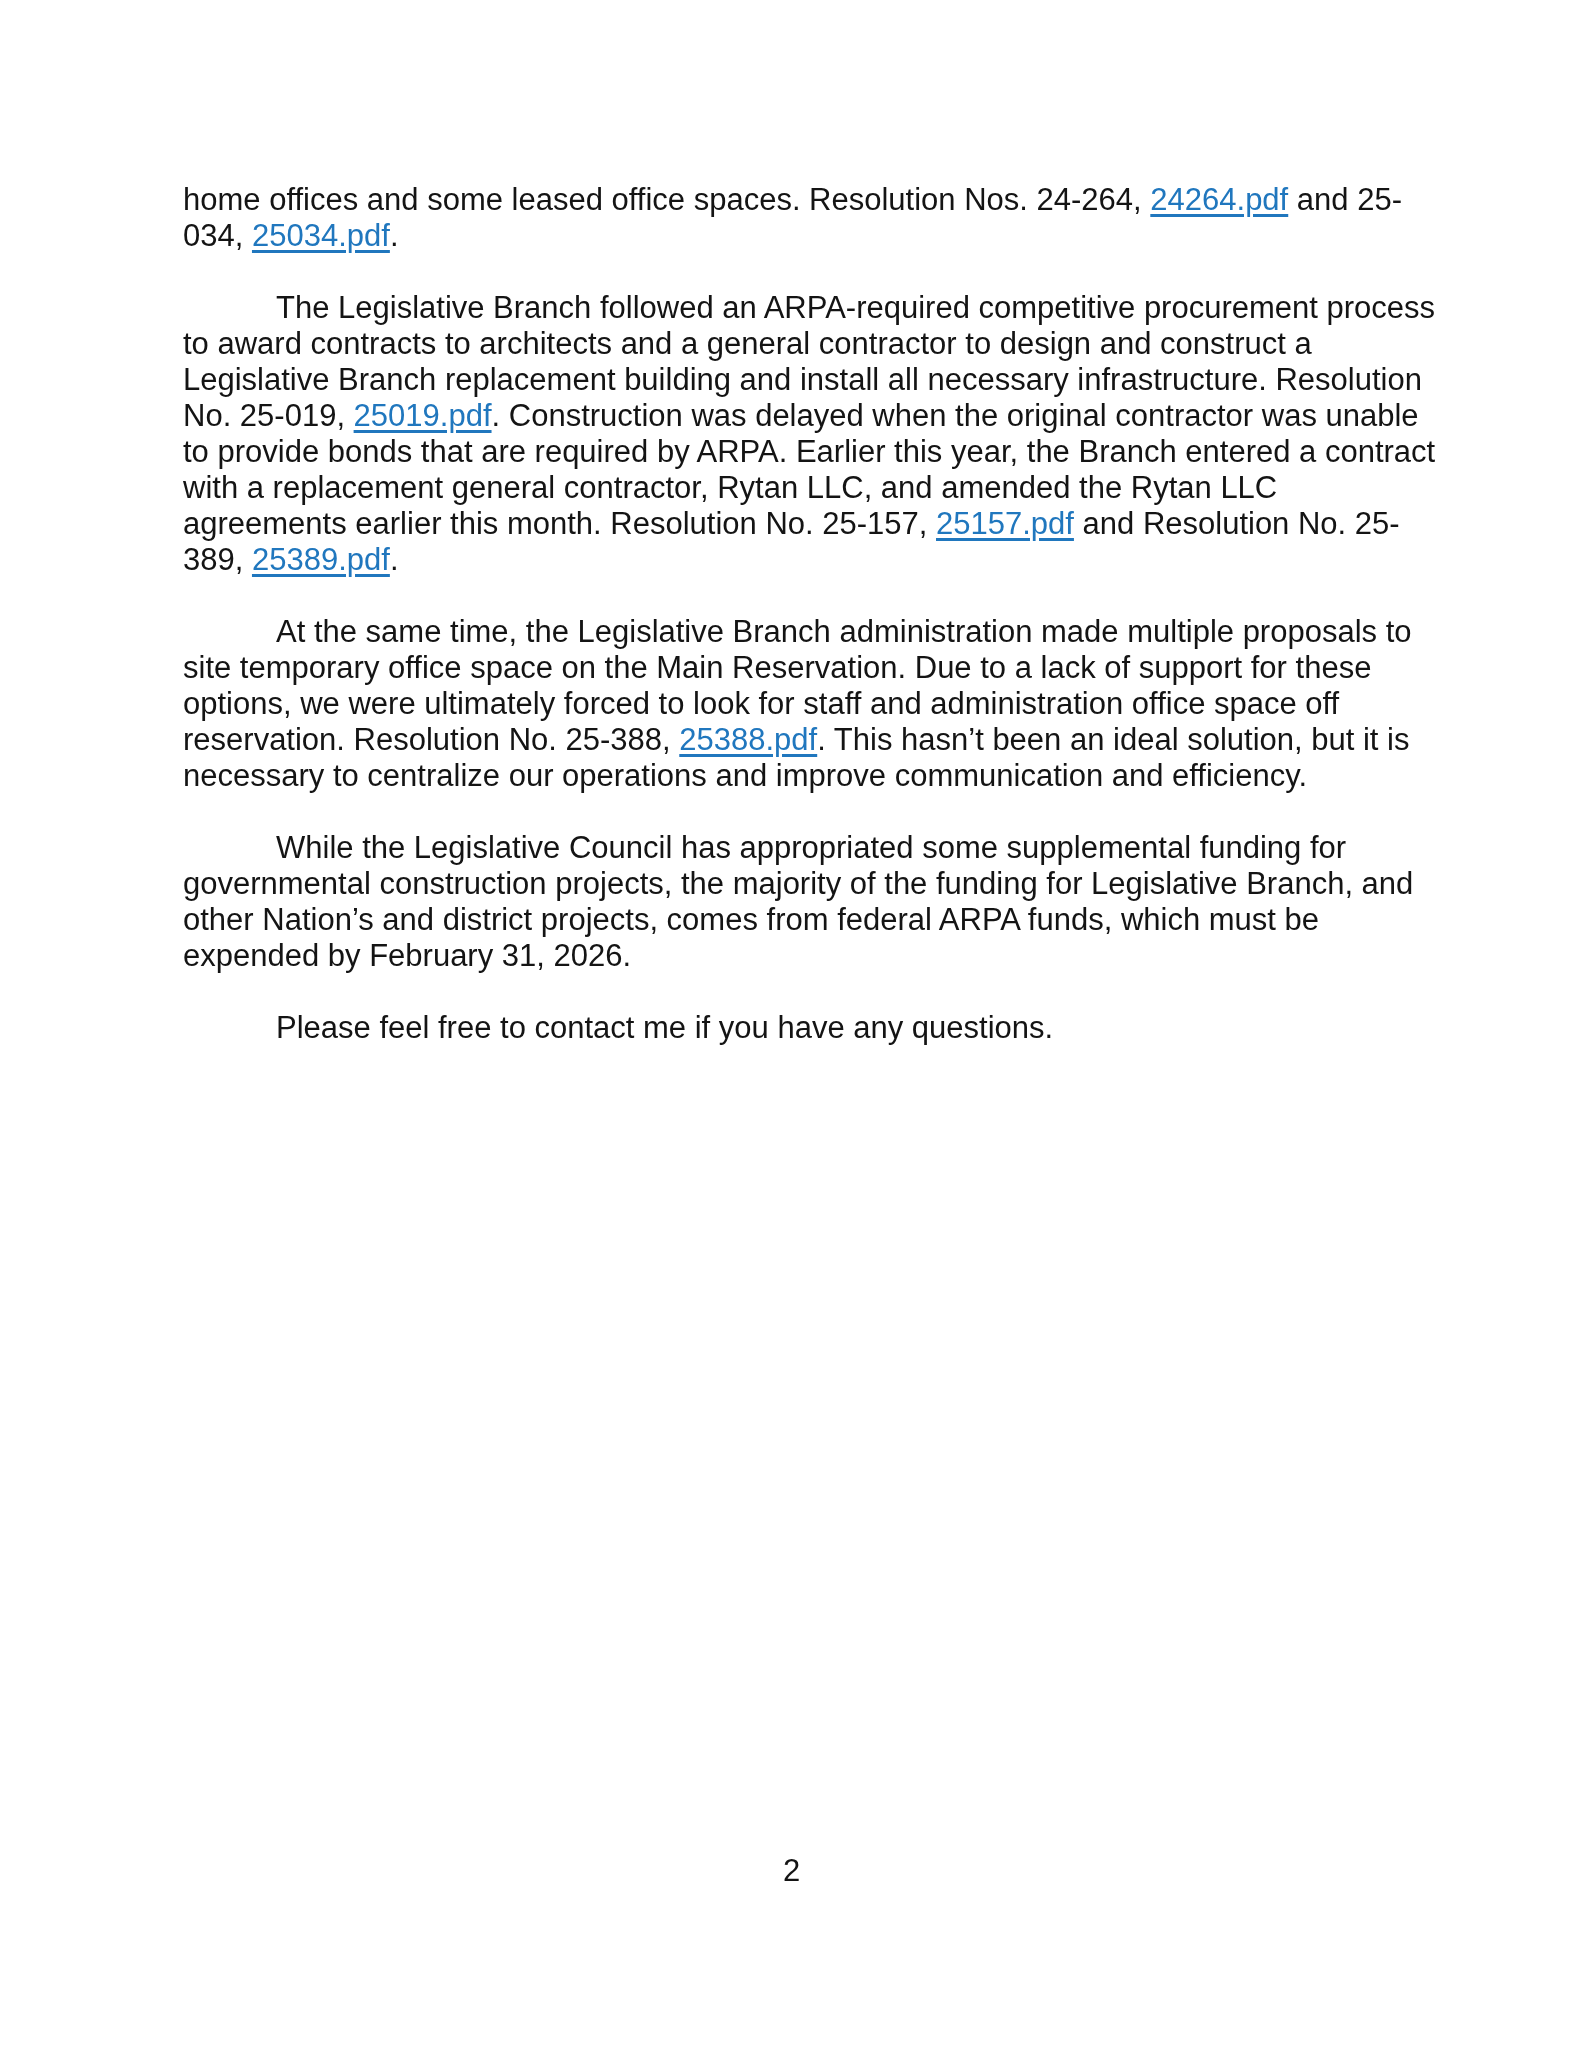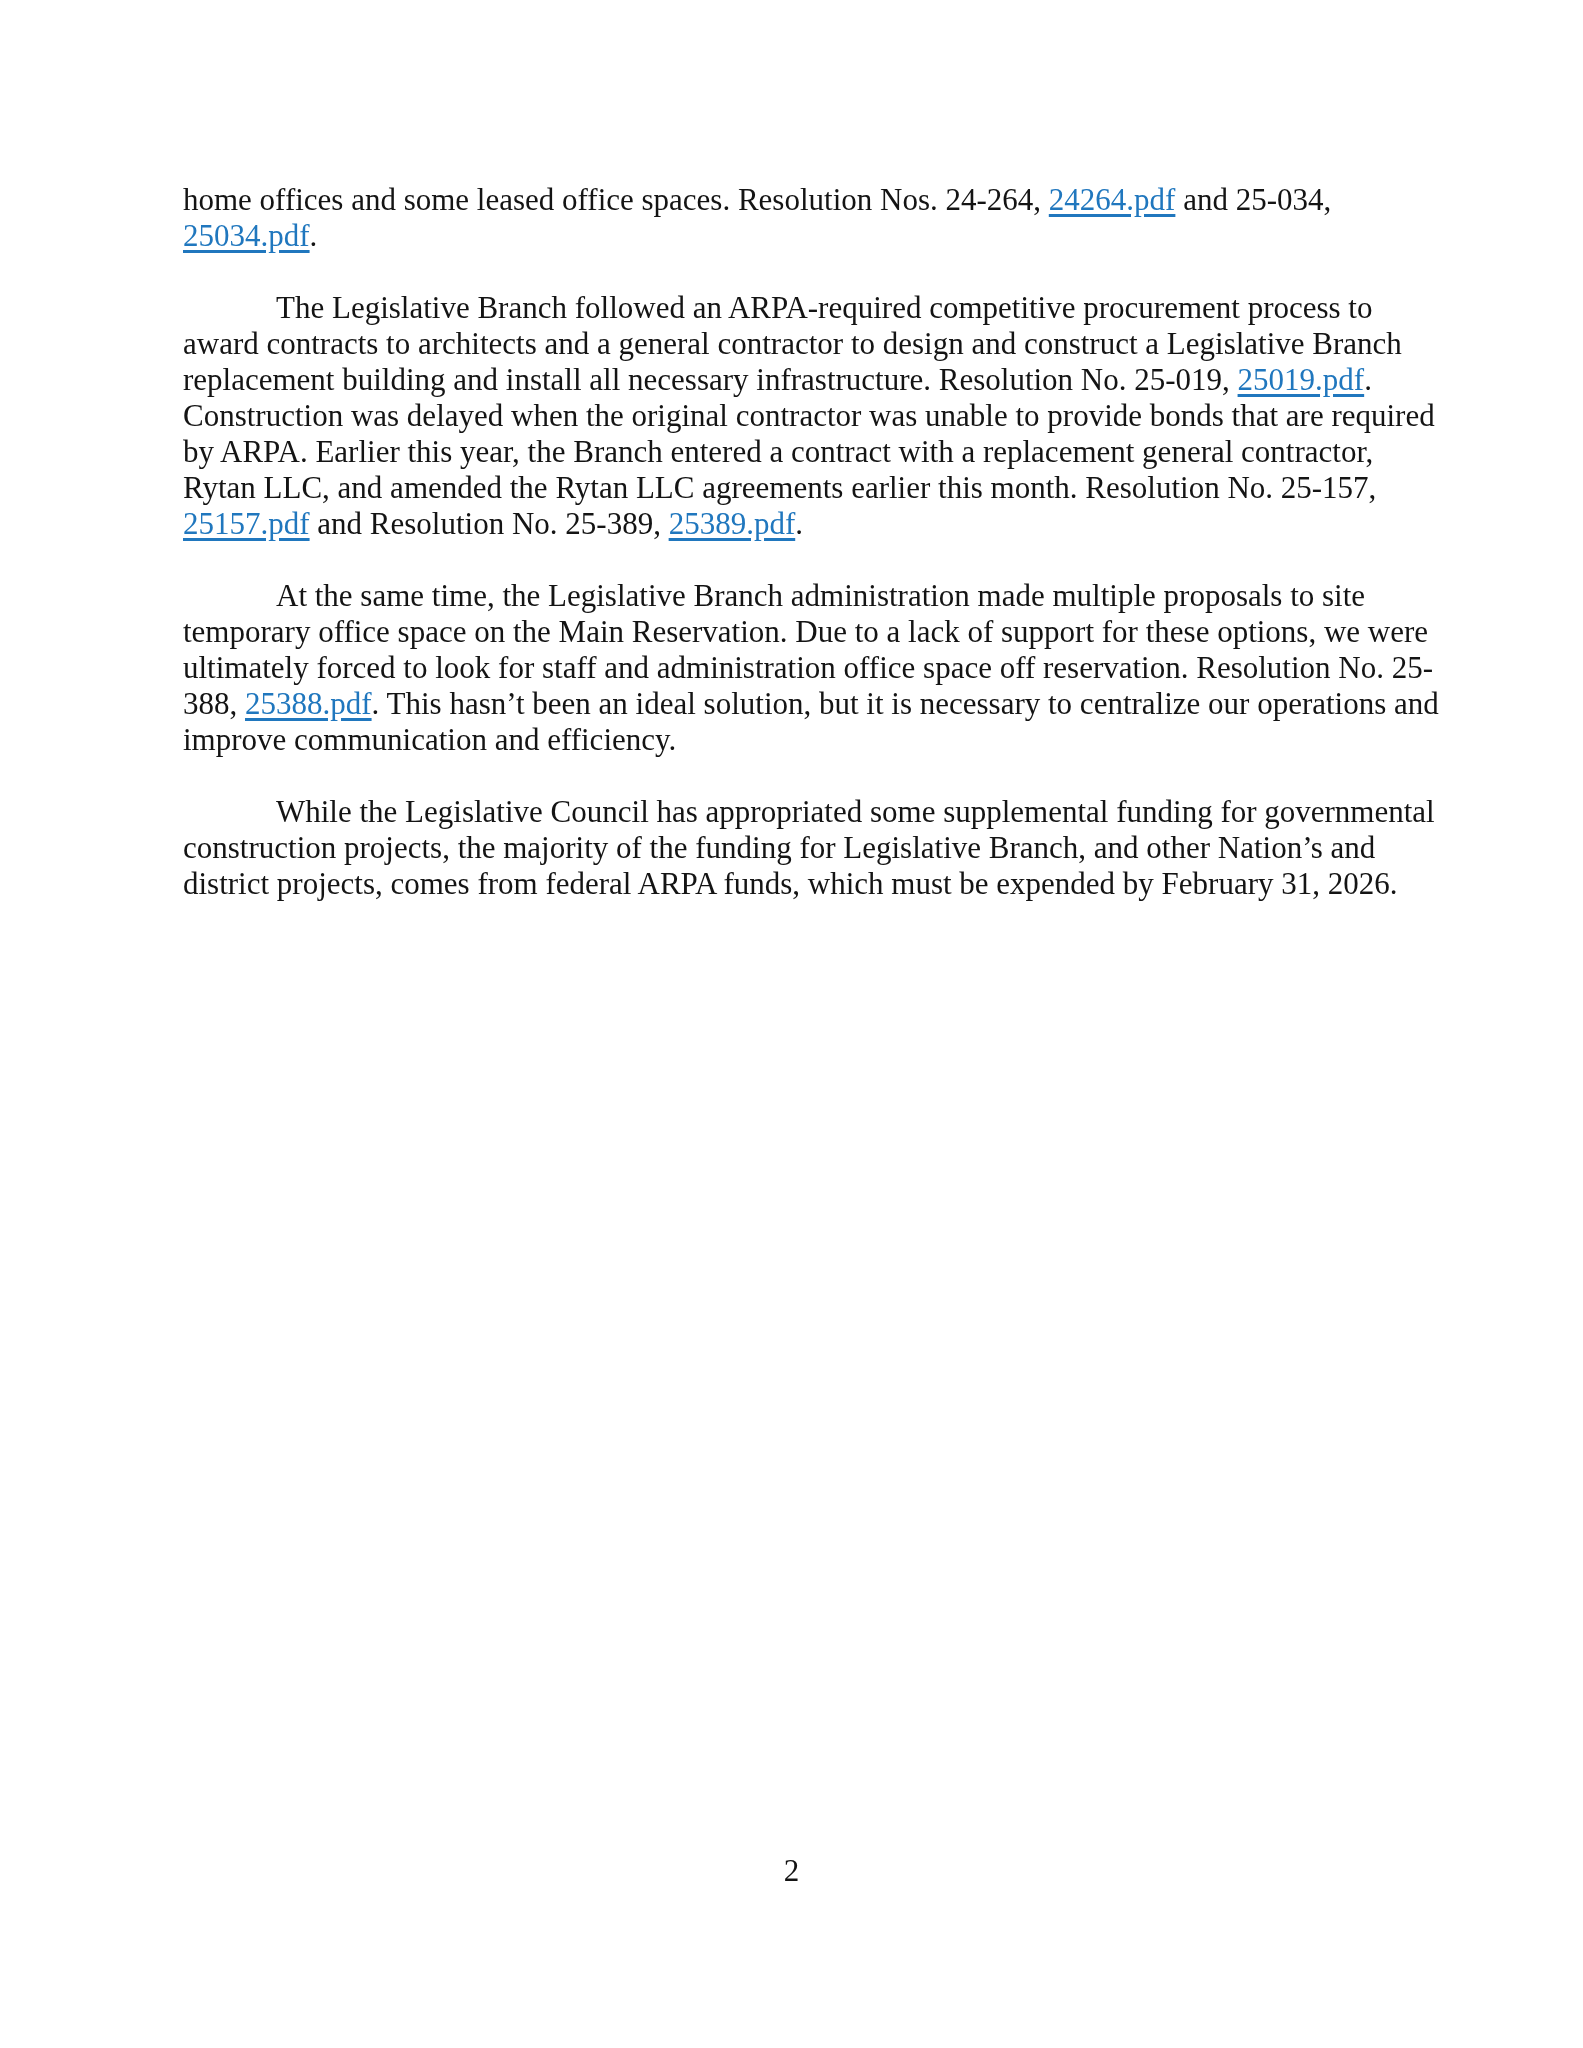--- a/index.html
+++ b/index.html
@@ -5,21 +5,21 @@
   html, body {
     margin: 0;
     padding: 0;
     background: #ffffff;
   }
   .page {
     position: relative;
     width: 1583px;
     height: 2048px;
     background: #ffffff;
-    font-family: Liberation Serif, serif;
+    font-family: Liberation Sans, sans-serif;
     color: #141414;
     overflow: hidden;
   }
   .content {
     position: absolute;
     left: 183px;
     top: 182px;
     width: 1266px;
     font-size: 31px;
     line-height: 36px;
@@ -49,15 +49,16 @@
 </style>
 </head>
 <body>
 
 <div class="page" style="background: rgb(255, 255, 255); color: rgb(20, 20, 20);">
   <div class="content">
       <p><span>home offices and some leased office spaces. Resolution Nos. 24-264, </span><a class="pdf-link">24264.pdf</a><span> and 25-034, </span><a class="pdf-link">25034.pdf</a><span>.</span></p>
       <p class="indent"><span>The Legislative Branch followed an ARPA-required competitive procurement process to award contracts to architects and a general contractor to design and construct a Legislative Branch replacement building and install all necessary infrastructure. Resolution No. 25-019, </span><a class="pdf-link">25019.pdf</a><span>. Construction was delayed when the original contractor was unable to provide bonds that are required by ARPA. Earlier this year, the Branch entered a contract with a replacement general contractor, Rytan LLC, and amended the Rytan LLC agreements earlier this month. Resolution No. 25-157, </span><a class="pdf-link">25157.pdf</a><span> and Resolution No. 25-389, </span><a class="pdf-link">25389.pdf</a><span>.</span></p>
       <p class="indent"><span>At the same time, the Legislative Branch administration made multiple proposals to site temporary office space on the Main Reservation. Due to a lack of support for these options, we were ultimately forced to look for staff and administration office space off reservation. Resolution No. 25-388, </span><a class="pdf-link">25388.pdf</a><span>. This hasn’t been an ideal solution, but it is necessary to centralize our operations and improve communication and efficiency.</span></p>
       <p class="indent"><span>While the Legislative Council has appropriated some supplemental funding for governmental construction projects, the majority of the funding for Legislative Branch, and other Nation’s and district projects, comes from federal ARPA funds, which must be expended by February 31, 2026.</span></p>
+      <p class="indent"><span>Please feel free to contact me if you have any questions.</span></p>
     </div>
   <div class="page-number">2</div>
 </div>
 
 </body></html>

